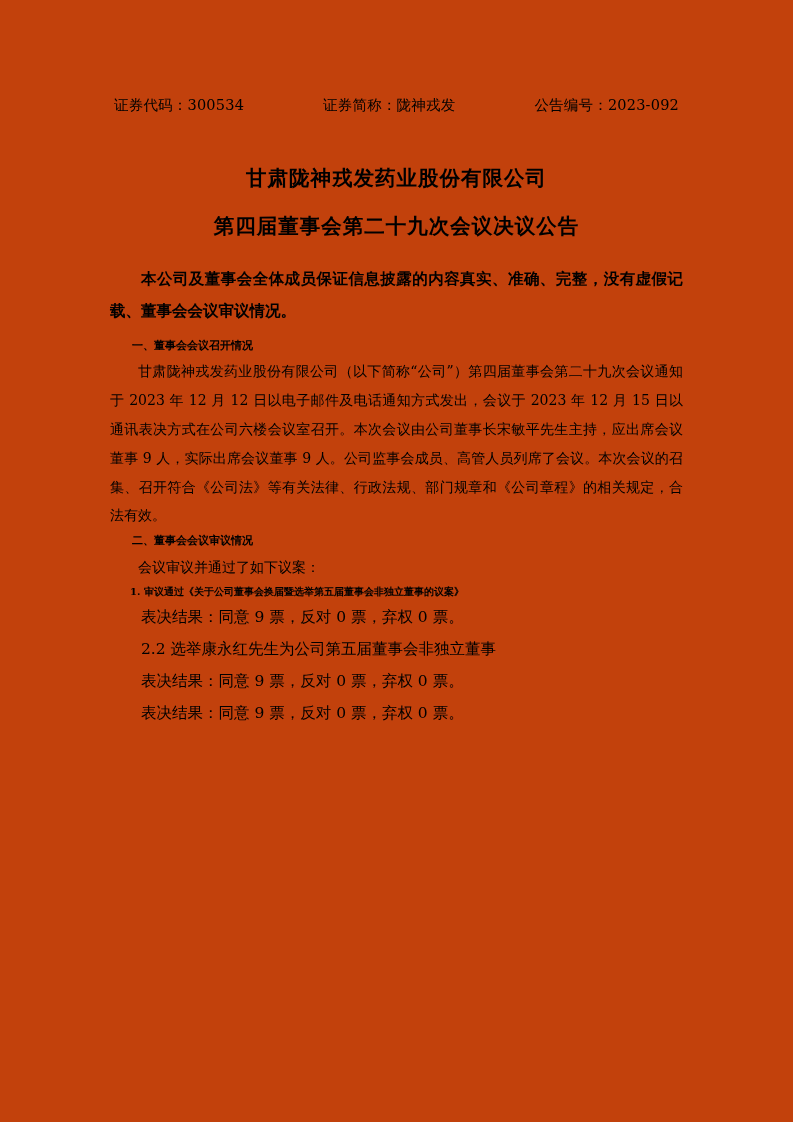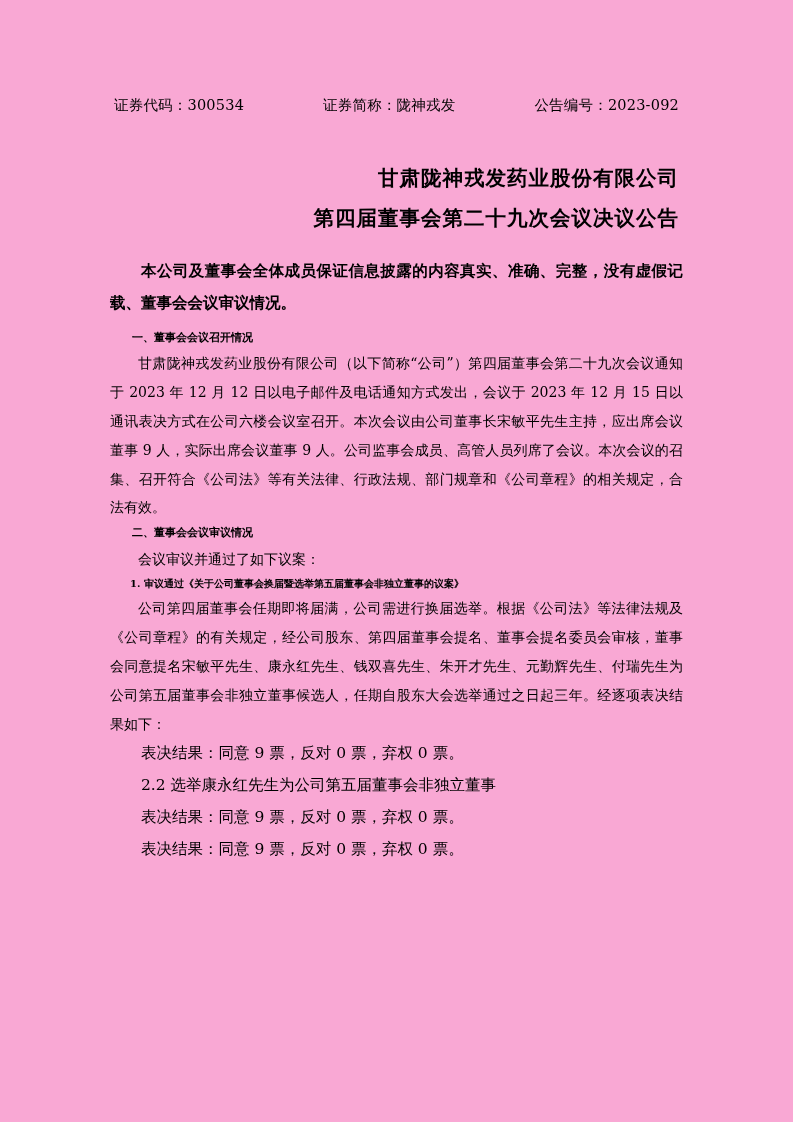--- a/index.html
+++ b/index.html
@@ -12,21 +12,21 @@
     height: 1122px;
     font-family: "DejaVu Serif", "Liberation Serif", serif;
     color: #000000;
   }
   .page {
     position: relative;
     width: 793px;
     height: 1122px;
     box-sizing: border-box;
     padding: 96px 110px 60px 110px;
-    background: #f9a8d4;
+    background: #c2410c;
   }
   .header-line {
     display: flex;
     justify-content: space-between;
     align-items: baseline;
     font-size: 14.5px;
     letter-spacing: 0.2px;
     margin-bottom: 46px;
     padding: 0 4px;
   }
@@ -35,22 +35,21 @@
   }
   .doc-title {
     text-align: center;
     font-weight: bold;
     font-size: 20.5px;
     line-height: 1.75;
     letter-spacing: 1px;
     margin: 0 0 18px 0;
   }
   .doc-title div {
-    margin: 4px;
-    text-align: right;
+    margin: 12px;
   }
   p {
     margin: 0;
     font-size: 15.5px;
     line-height: 2.06;
     text-align: justify;
     text-justify: inter-ideograph;
   }
   .statement {
     font-weight: bold;
@@ -107,21 +106,20 @@
 
   <p class="statement">本公司及董事会全体成员保证信息披露的内容真实、准确、完整，没有虚假记载、董事会会议审议情况。</p>
 
   <p class="section-head">一、董事会会议召开情况</p>
   <p class="body-para">甘肃陇神戎发药业股份有限公司（以下简称“公司”）第四届董事会第二十九次会议通知于 2023 年 12 月 12 日以电子邮件及电话通知方式发出，会议于 2023 年 12 月 15 日以通讯表决方式在公司六楼会议室召开。本次会议由公司董事长宋敏平先生主持，应出席会议董事 9 人，实际出席会议董事 9 人。公司监事会成员、高管人员列席了会议。本次会议的召集、召开符合《公司法》等有关法律、行政法规、部门规章和《公司章程》的相关规定，合法有效。</p>
 
   <p class="section-head">二、董事会会议审议情况</p>
   <p class="body-para">会议审议并通过了如下议案：</p>
 
   <p class="item-head">1. 审议通过《关于公司董事会换届暨选举第五届董事会非独立董事的议案》</p>
-  <p class="body-para">公司第四届董事会任期即将届满，公司需进行换届选举。根据《公司法》等法律法规及《公司章程》的有关规定，经公司股东、第四届董事会提名、董事会提名委员会审核，董事会同意提名宋敏平先生、康永红先生、钱双喜先生、朱开才先生、元勤辉先生、付瑞先生为公司第五届董事会非独立董事候选人，任期自股东大会选举通过之日起三年。经逐项表决结果如下：</p>
 
   <p class="vote-line">表决结果：同意 9 票，反对 0 票，弃权 0 票。</p>
 
   <p class="sub-item">2.2 选举康永红先生为公司第五届董事会非独立董事</p>
   <p class="vote-line">表决结果：同意 9 票，反对 0 票，弃权 0 票。</p>
 
   <p class="vote-line">表决结果：同意 9 票，反对 0 票，弃权 0 票。</p>
 
 </div>
 

